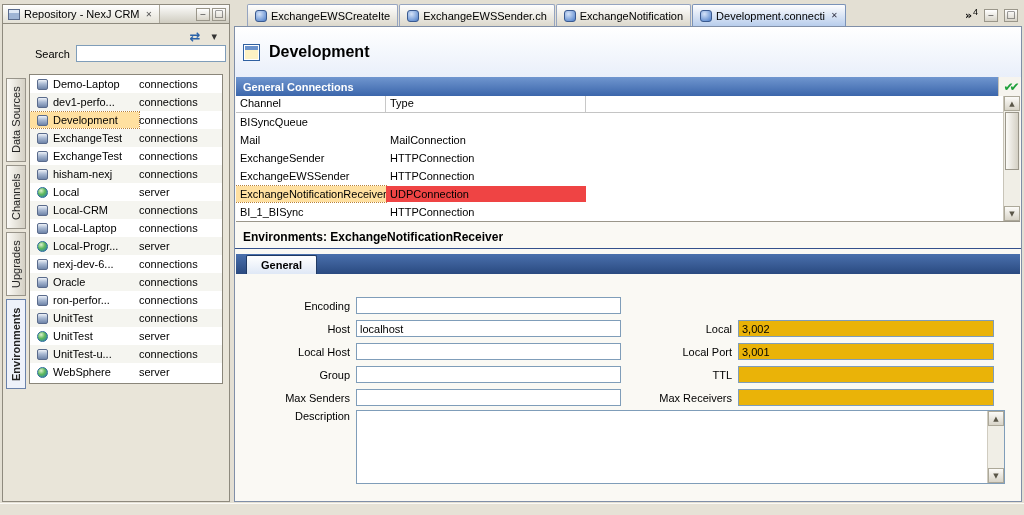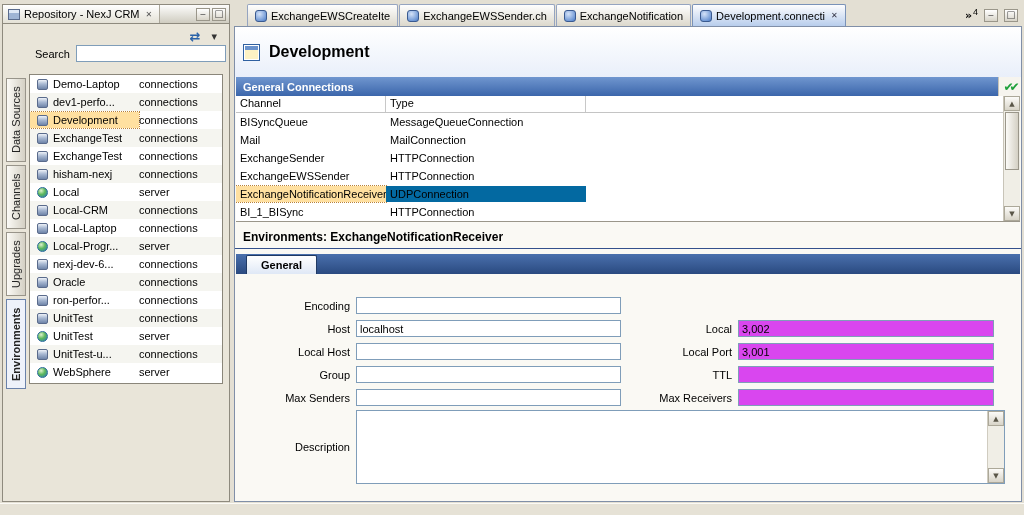--- a/index.html
+++ b/index.html
@@ -87,43 +87,43 @@
 
   .table-wrap { position:relative; margin:0 1px; height:126px; background:#fff; border-bottom:1px solid #9a968a; }
   .tbl { position:absolute; left:0; right:17px; top:0; bottom:0; overflow:hidden; }
   .thead { height:17px; display:flex; border-bottom:1px solid #c4c4c4; background:#fff;justify-content:space-between; }
   .thead .hc { padding:1px 4px; border-right:1px solid #c8c8c8; }
   .hc1 { width:150px; } .hc2 { width:200px; } .hc3 { flex:1; border-right:none !important; }
   .trow { height:18px; display:flex; align-items:center; background:#fff; cursor:default; }
   .trow .c1 { width:150px; padding:0 4px; overflow:hidden; white-space:nowrap; height:16px; line-height:16px; }
   .trow .c2 { width:200px; padding:0 4px; overflow:hidden; white-space:nowrap; height:16px; line-height:16px; }
   .trow.sel .c1 { background:#ffe0a0; outline:1px dotted #b8823a; }
-  .trow.sel .c2 { background:#0369a1; }
+  .trow.sel .c2 { background:#ef4444; }
 
   .vscroll { position:absolute; right:0; top:0; bottom:0; width:17px; background:#f0eee6; border-left:1px solid #c8c4b8; }
   .sbtn { position:absolute; left:0; right:0; height:15px; border:1px solid #aca899; background:linear-gradient(#fcfbf8,#d8d4c8);
           display:flex; align-items:center; justify-content:center; }
   .sbtn.up { top:0; } .sbtn.down { bottom:0; }
   .sthumb { position:absolute; left:1px; right:1px; top:16px; height:58px; border:1px solid #9a968a;
             background:linear-gradient(90deg,#fcfbf8,#d4d0c4); }
 
   .section-title { margin-top:5px; padding:3px 8px 4px; font-size:12px; font-weight:bold; border-bottom:1px solid #33508c; }
   .gen-tabband { height:20px; margin:5px 1px 0; background:linear-gradient(180deg,#4a70ad,#2a4a80);
                  display:flex; align-items:flex-end; padding-left:10px; }
   .gen-tab { height:19px; display:flex; align-items:center; padding:0 14px; font-weight:bold;
              border:1px solid #203a64; border-bottom:none; border-radius:2px 2px 0 0;
              background:linear-gradient(#ffffff,#dfe8f6); }
 
   .formarea { padding-top:11px;margin-top:9px; }
   .frow { display:flex; align-items:center; height:23px; }
-  .frow.desc { align-items:center; height:auto; margin-top:1px; }
+  .frow.desc { align-items:flex-start; height:auto; margin-top:1px; }
   .flabel { width:121px; text-align:right; padding-right:6px; white-space:nowrap; }
   .flabel2 { width:117px; text-align:right; padding-right:6px; white-space:nowrap; }
   .fin { width:265px; height:17px; border:1px solid #7f9db9; background:#fff; font:inherit; padding:0 3px; }
-  .fin2 { width:256px; height:17px; border:1px solid #7f9db9; background:#d946ef; font:inherit; padding:0 3px; }
+  .fin2 { width:256px; height:17px; border:1px solid #7f9db9; background:#eab308; font:inherit; padding:0 3px; }
   .desc-box { position:relative; width:649px; height:74px; border:1px solid #7f9db9; background:#fff; }
   .desc-scroll { position:absolute; top:0; right:0; bottom:0; width:17px; background:#f0eee6; border-left:1px solid #d0ccc0; }
 
   .statusbar { position:absolute; left:0; right:0; bottom:0; height:12px; background:#e6e2d6; border-top:1px solid #fbfaf6; }
   .sash { position:absolute; top:4px; bottom:13px; left:230px; width:4px; background:#e3dfd3; cursor:ew-resize; }
 </style>
 </head>
 <body>
 
 <div class="app">
@@ -334,21 +334,20 @@
 
       <div class="table-wrap">
         <div class="tbl">
           <div class="thead">
             <span class="hc hc1">Channel</span>
             <span class="hc hc2">Type</span>
             <span class="hc hc3"></span>
           </div>
           <div class="trow">
               <span class="c1">BISyncQueue</span>
-              <span class="c2">MessageQueueConnection</span>
             </div>
           <div class="trow">
               <span class="c1">Mail</span>
               <span class="c2">MailConnection</span>
             </div>
           <div class="trow">
               <span class="c1">ExchangeSender</span>
               <span class="c2">HTTPConnection</span>
             </div>
           <div class="trow">

